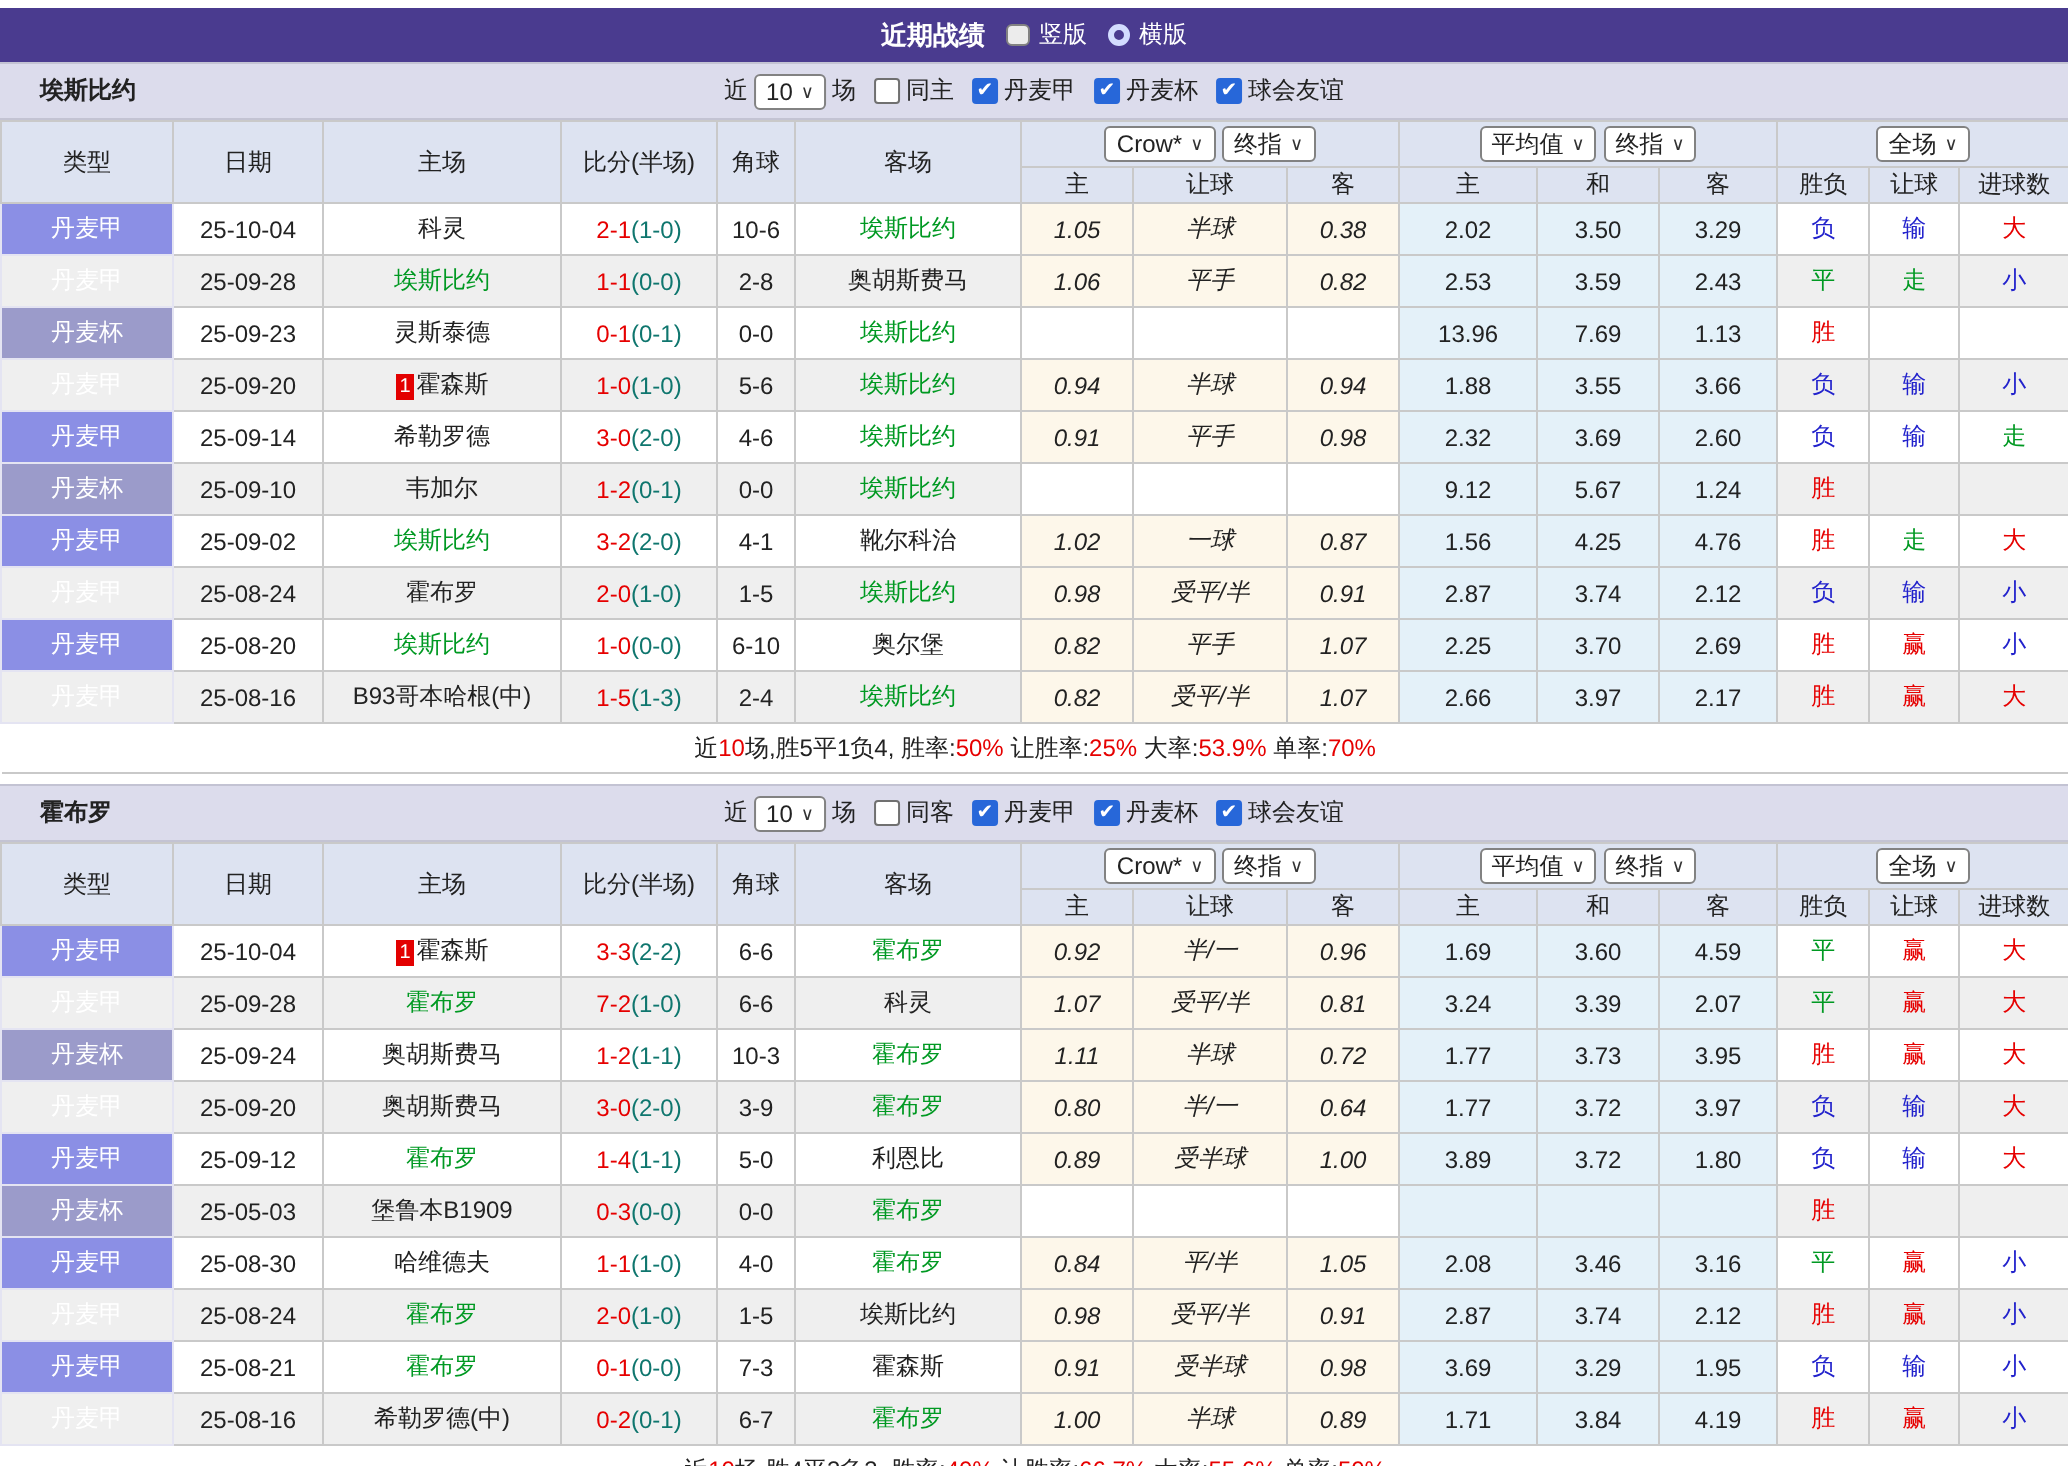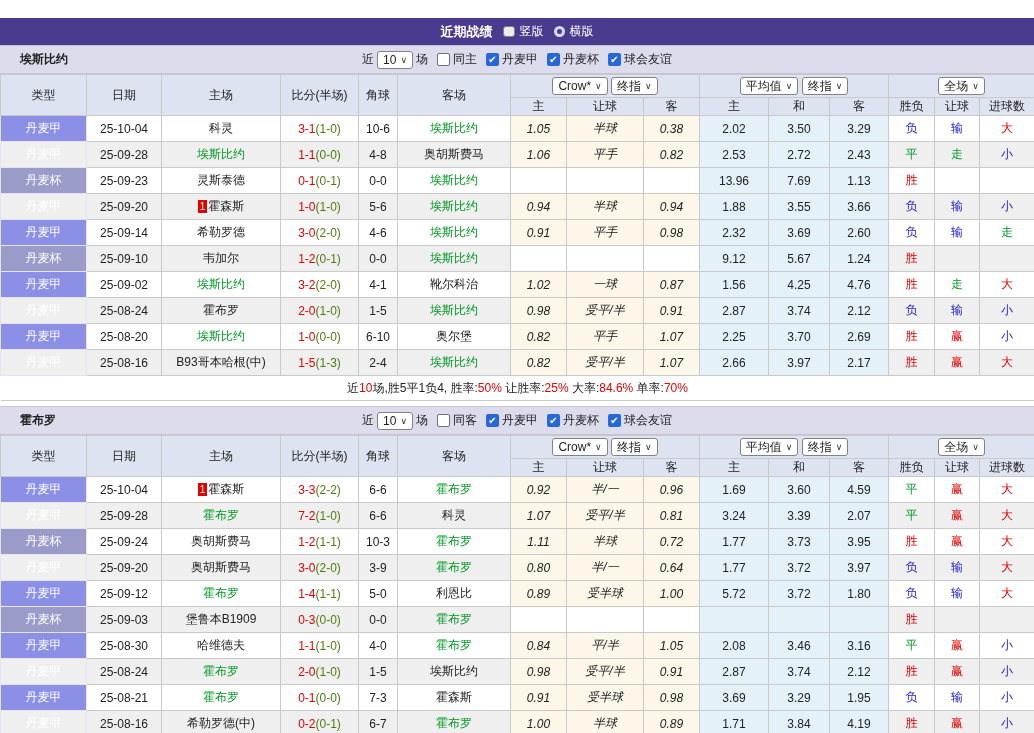--- a/index.html
+++ b/index.html
@@ -3,21 +3,21 @@
 <meta charset="utf-8">
 <style>
   :root{
     --bar:#4a3b8f; --red:#e60000; --green:#009922; --blue:#2222cc;
     --league:#8b8fe5; --cup:#9b9bca; --crowbg:#fdf7ea; --avgbg:#e4f1f9;
     --rowalt:#efefef; --headbg:#dde3f1; --sectionbg:#dcdcec; --check:#2767d9;
   }
   *{box-sizing:border-box;}
   body{margin:0;width:1034px;background:#fff;color:#222;
        font-family:"Liberation Sans","DejaVu Sans",sans-serif;font-size:12px;}
-  .topbar{height:27px;margin-top:18px;background:var(--bar);color:#fff;
+  .topbar{height:27px;margin-top:4px;background:var(--bar);color:#fff;
           display:flex;align-items:center;justify-content:center;gap:10px;}
   .topbar .title{font-weight:bold;font-size:13px;}
   .radio-group{display:flex;align-items:center;gap:5px;}
   .radio{display:inline-block;border-radius:50%;}
   .radio.sel{width:11px;height:11px;background:#ececec;}
   .radio.unsel{width:11px;height:11px;background:transparent;border:3px solid #d3dcff;}
   .section-bar{position:relative;height:29px;background:var(--sectionbg);
                border-top:1px solid #c3c3d3;border-bottom:1px solid #c3c3d3;
                display:flex;align-items:center;}
   .team-title{font-weight:bold;margin-left:20px;}
@@ -38,21 +38,21 @@
   thead tr.sub th{height:18px;}
   thead .grp-cell{border-bottom:1px solid #c9c9c9;}
   tbody td{height:26px;background:#fff;}
   tr.alt td{background:var(--rowalt);}
   td.t-type{background:var(--league);color:#fff;border-color:#e4e4f2;}
   td.t-type.cup{background:var(--cup);}
   tr.alt td.crow, td.crow{background:var(--crowbg);font-style:italic;}
   td.crow.empty, tr.alt td.crow.empty{background:#fff;}
   tr.alt td.avg, td.avg{background:var(--avgbg);}
   .ft{color:var(--red);}
-  .ht{color:#4d7c0f;margin-top:36px;}
+  .ht{color:#0f766e;margin-top:36px;}
   .tname.focus{color:var(--green);}
   .badge{display:inline-block;background:#e30000;color:#fff;font-size:10px;
          line-height:13px;padding:0 2px;margin-right:1px;}
   .c-red{color:var(--red);} .c-green{color:var(--green);} .c-blue{color:var(--blue);}
   tr.summary td{height:25px;background:#fff;border-left:none;border-right:none;}
   tr.summary .red{color:var(--red);}
   .gap{height:5px;}
 </style>
 </head>
 <body>
@@ -158,45 +158,45 @@
       <th>胜负</th>
       <th>让球</th>
       <th>进球数</th>
     </tr>
   </thead>
   <tbody>
       <tr>
     <td class="t-type">丹麦甲</td>
     <td class="t-date">25-10-04</td>
     <td class="t-home"><span class="tname">科灵</span></td>
-    <td class="t-score"><span class="ft">3-1</span><span class="ht">(1-0)</span></td>
+    <td class="t-score"><span class="ft">2-1</span><span class="ht">(1-0)</span></td>
     <td class="t-corner">10-6</td>
     <td class="t-away"><span class="tname focus">埃斯比约</span></td>
     <td class="crow">1.05</td>
     <td class="crow">半球</td>
     <td class="crow">0.38</td>
     <td class="avg">2.02</td>
     <td class="avg">3.50</td>
     <td class="avg">3.29</td>
     <td class="res c-blue">负</td>
     <td class="res c-blue">输</td>
     <td class="res c-red">大</td>
   </tr>
       <tr class="alt">
     <td class="t-type">丹麦甲</td>
     <td class="t-date">25-09-28</td>
     <td class="t-home"><span class="tname focus">埃斯比约</span></td>
     <td class="t-score"><span class="ft">1-1</span><span class="ht">(0-0)</span></td>
-    <td class="t-corner">4-8</td>
+    <td class="t-corner">2-8</td>
     <td class="t-away"><span class="tname">奥胡斯费马</span></td>
     <td class="crow">1.06</td>
     <td class="crow">平手</td>
     <td class="crow">0.82</td>
     <td class="avg">2.53</td>
-    <td class="avg">2.72</td>
+    <td class="avg">3.59</td>
     <td class="avg">2.43</td>
     <td class="res c-green">平</td>
     <td class="res c-green">走</td>
     <td class="res c-blue">小</td>
   </tr>
       <tr>
     <td class="t-type cup">丹麦杯</td>
     <td class="t-date">25-09-23</td>
     <td class="t-home"><span class="tname">灵斯泰德</span></td>
     <td class="t-score"><span class="ft">0-1</span><span class="ht">(0-1)</span></td>
@@ -327,21 +327,21 @@
     <td class="avg">2.66</td>
     <td class="avg">3.97</td>
     <td class="avg">2.17</td>
     <td class="res c-red">胜</td>
     <td class="res c-red">赢</td>
     <td class="res c-red">大</td>
   </tr>
     </tbody>
   <tfoot>
     <tr class="summary">
-      <td colspan="15"><span>近</span><span class="red">10</span><span>场,胜5平1负4, 胜率:</span><span class="red">50%</span><span> 让胜率:</span><span class="red">25%</span><span> 大率:</span><span class="red">84.6%</span><span> 单率:</span><span class="red">70%</span></td>
+      <td colspan="15"><span>近</span><span class="red">10</span><span>场,胜5平1负4, 胜率:</span><span class="red">50%</span><span> 让胜率:</span><span class="red">25%</span><span> 大率:</span><span class="red">53.9%</span><span> 单率:</span><span class="red">70%</span></td>
     </tr>
   </tfoot>
 </table>
 
 <div class="gap"></div>
 
 <div class="section-bar">
   <span class="team-title">霍布罗</span>
   <div class="controls">
     <span>近</span>
@@ -504,30 +504,30 @@
       <tr>
     <td class="t-type">丹麦甲</td>
     <td class="t-date">25-09-12</td>
     <td class="t-home"><span class="tname focus">霍布罗</span></td>
     <td class="t-score"><span class="ft">1-4</span><span class="ht">(1-1)</span></td>
     <td class="t-corner">5-0</td>
     <td class="t-away"><span class="tname">利恩比</span></td>
     <td class="crow">0.89</td>
     <td class="crow">受半球</td>
     <td class="crow">1.00</td>
-    <td class="avg">5.72</td>
+    <td class="avg">3.89</td>
     <td class="avg">3.72</td>
     <td class="avg">1.80</td>
     <td class="res c-blue">负</td>
     <td class="res c-blue">输</td>
     <td class="res c-red">大</td>
   </tr>
       <tr class="alt">
     <td class="t-type cup">丹麦杯</td>
-    <td class="t-date">25-09-03</td>
+    <td class="t-date">25-05-03</td>
     <td class="t-home"><span class="tname">堡鲁本B1909</span></td>
     <td class="t-score"><span class="ft">0-3</span><span class="ht">(0-0)</span></td>
     <td class="t-corner">0-0</td>
     <td class="t-away"><span class="tname focus">霍布罗</span></td>
     <td class="crow empty"></td>
     <td class="crow empty"></td>
     <td class="crow empty"></td>
     <td class="avg"></td>
     <td class="avg"></td>
     <td class="avg"></td>

